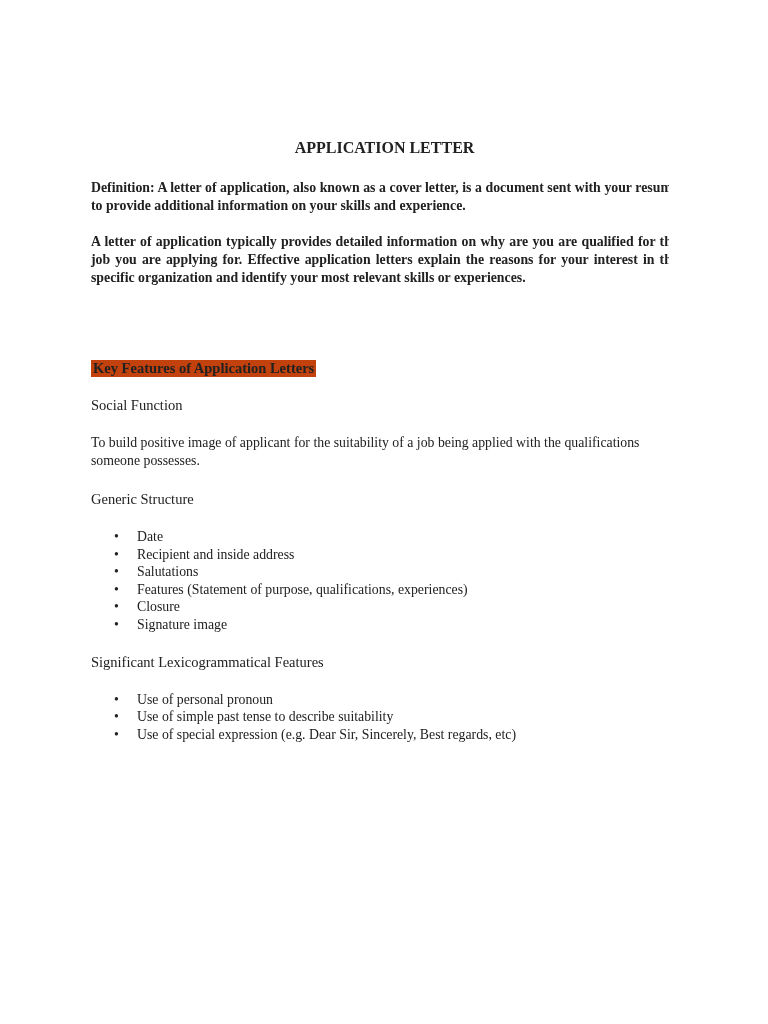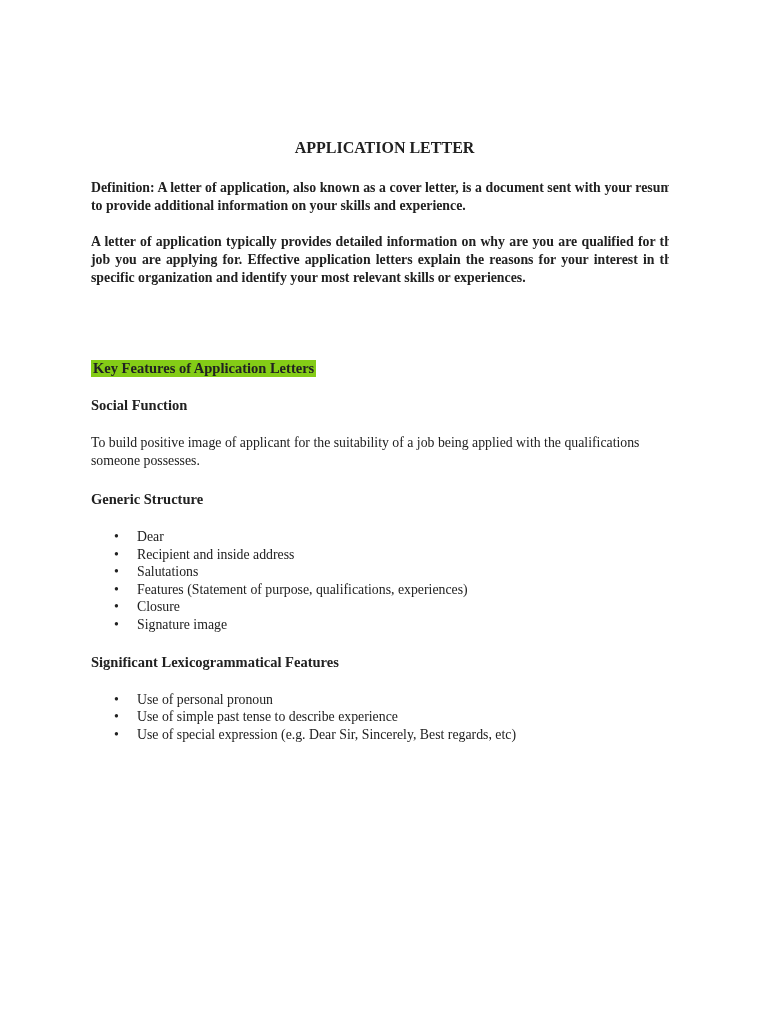--- a/index.html
+++ b/index.html
@@ -42,21 +42,21 @@
   .highlight {
     display: inline-block;
     font-size: 14.5px;
     line-height: 17px;
     font-weight: bold;
     padding: 0 2px;
   }
   h2.section-heading {
     font-size: 14.5px;
     line-height: 16px;
-    font-weight: bold;
+    font-weight: normal;
     margin: 0 0 21px 0;
   }
   p.section-body {
     font-size: 13.8px;
     line-height: 18px;
     margin: 0 0 21px 0;
   }
   ul.bullet-list {
     list-style: none;
     margin: 0 0 20px 0;
@@ -81,40 +81,40 @@
 <div class="page" style="color: rgb(33, 33, 33); background: rgb(255, 255, 255);">
   <div class="content">
 
     <h1 class="doc-title">APPLICATION LETTER</h1>
 
     <p class="body-text justify">Definition: A letter of application, also known as a cover letter, is a document sent with your resume to provide additional information on your skills and experience.</p>
 
     <p class="body-text justify gap-large">A letter of application typically provides detailed information on why are you are qualified for the job you are applying for. Effective application letters explain the reasons for your interest in the specific organization and identify your most relevant skills or experiences.</p>
 
     <div class="hl-line">
-      <span class="highlight" id="highlighted-heading" style="background: #84cc16;">Key Features of Application Letters</span>
+      <span class="highlight" id="highlighted-heading" style="background: #c2410c;">Key Features of Application Letters</span>
     </div>
 
     <h2 class="section-heading">Social Function</h2>
 
     <p class="section-body">To build positive image of applicant for the suitability of a job being applied with the qualifications someone possesses.</p>
 
     <h2 class="section-heading">Generic Structure</h2>
 
     <ul class="bullet-list">
-      <li>Dear</li>
+      <li>Date</li>
       <li>Recipient and inside address</li>
       <li>Salutations</li>
       <li>Features (Statement of purpose, qualifications, experiences)</li>
       <li>Closure</li>
       <li>Signature image</li>
     </ul>
 
     <h2 class="section-heading">Significant Lexicogrammatical Features</h2>
 
     <ul class="bullet-list">
       <li>Use of personal pronoun</li>
-      <li>Use of simple past tense to describe experience</li>
+      <li>Use of simple past tense to describe suitability</li>
       <li>Use of special expression (e.g. Dear Sir, Sincerely, Best regards, etc)</li>
     </ul>
 
   </div>
 </div>
 
 </body></html>

